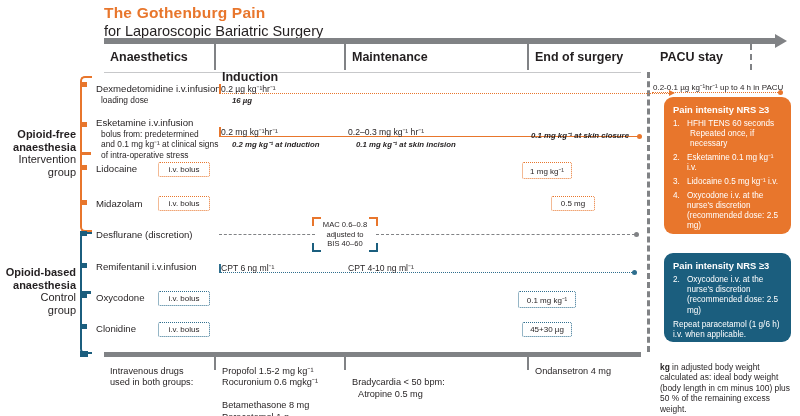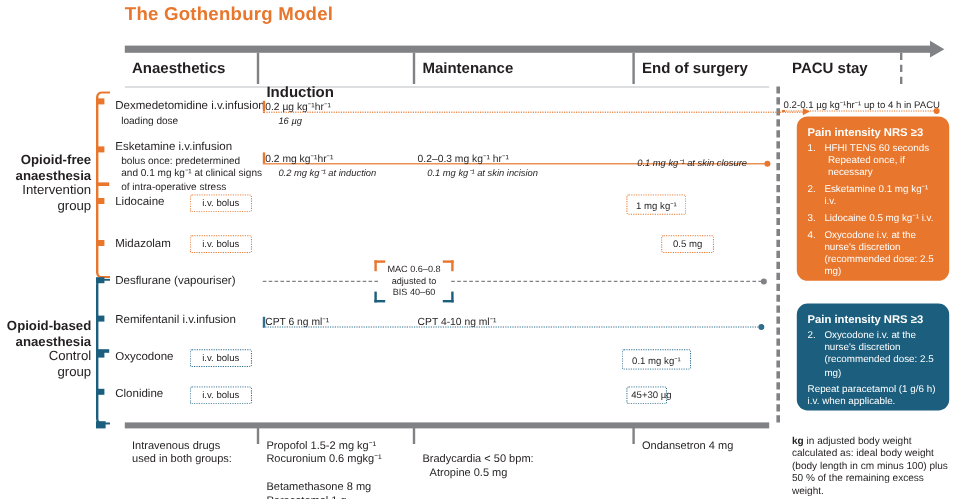--- a/index.html
+++ b/index.html
@@ -100,21 +100,21 @@
     position:absolute; width:5px; height:5px; border-radius:50%;
   }
   .tick-start {
     position:absolute; width:2px; height:9px;
   }
   
   .dose-main {
     position:absolute; font-size:8.6px; color:#231f20; white-space:nowrap;
   }
   .dose-italic {
-    position:absolute; font-size:7.8px; font-style:italic; color:#231f20; white-space:nowrap;
+    position:absolute; font-size:7.8px; font-style:italic; color:#231f20; white-space:nowrap;font-weight:bold;
   }
   
   .pill {
     position:absolute; font-size:8px; text-align:center;
     padding:2px 3px 2px 3px; white-space:nowrap;
     border:1.4px dotted #E8762C; color:#231f20; border-radius:2px;
   }
   .pill.blue { border-color:#2E6E8E; }
   
   #mac-box {
@@ -159,21 +159,22 @@
   #footnote {
     position:absolute; left:660px; top:362px; width:138px;
     font-size:8.4px; line-height:10.4px; color:#231f20;
   }
   #footnote b { font-weight:bold; }
 </style>
 </head>
 <body>
 
 <div id="title-block">
-  <div id="title-main">The Gothenburg Model</div>
+  <div id="title-main">The Gothenburg Pain</div>
+  <div id="title-sub">for Laparoscopic Bariatric Surgery</div>
 </div>
 
 <div id="timeline-bar"></div>
 <div id="timeline-arrow"></div>
 <div id="header-underline"></div>
 
 <div id="header-row">
   <div class="col-head" style="left:6px;">Anaesthetics</div>
   <div class="col-divider" style="left:110px;"></div>
   <div class="col-head" style="left:118px;margin-top:20px;">Induction</div>
@@ -212,21 +213,21 @@
 </div>
 <div class="tick-start" style="left:219px; top:84px; background:#E8762C;"></div>
 <div class="infusion dotted-or" style="left:219px; top:93px; width:452px;"></div>
 <div class="arrow-open" style="left:669px; top:90px; border-left:6px solid #E8762C;"></div>
 <div class="dose-main" style="left:221px; top:83px;">0.2 µg kg⁻¹hr⁻¹</div>
 <div class="dose-italic" style="left:232px; top:96px;">16 µg</div>
 
 <div class="marker" style="left:80px; top:122px; background:#E8762C;"></div>
 <div class="row-label" style="top:118px;">
   <span>Esketamine i.v.infusion</span>
-  <span class="sub">bolus once: predetermined</span>
+  <span class="sub">bolus from: predetermined</span>
   <span class="sub">and 0.1 mg kg⁻¹ at clinical signs</span>
   <span class="sub">of intra-operative stress</span>
 </div>
 <div class="tick-start" style="left:219px; top:127px; background:#E8762C;"></div>
 <div class="infusion solid-or" style="left:219px; top:136px; width:421px;"></div>
 <div class="dot-end" style="left:637px; top:134px; background:#E8762C;"></div>
 <div class="dose-main" style="left:221px; top:126px;">0.2 mg kg⁻¹hr⁻¹</div>
 <div class="dose-italic" style="left:232px; top:139px;">0.2 mg kg⁻¹ at induction</div>
 <div class="dose-main" style="left:348px; top:126px;">0.2–0.3 mg kg⁻¹ hr⁻¹</div>
 <div class="dose-italic" style="left:356px; top:139px;">0.1 mg kg⁻¹ at skin incision</div>
@@ -241,21 +242,21 @@
 
 <div class="marker" style="left:80px; top:200px; background:#E8762C;"></div>
 <div class="row-label" style="top:199px;">
   <span>Midazolam</span>
 </div>
 <div class="pill" style="left:158px; top:196px; width:52px;">i.v. bolus</div>
 <div class="pill" style="left:551px; top:196px; width:44px;">0.5 mg</div>
 
 <div class="marker" style="left:80px; top:231px; background:#1B5E7E;"></div>
 <div class="row-label" style="top:230px;">
-  <span>Desflurane (vapouriser)</span>
+  <span>Desflurane (discretion)</span>
 </div>
 <div class="infusion dashed-gr" style="left:219px; top:234px; width:96px;"></div>
 <div class="infusion dashed-gr" style="left:376px; top:234px; width:259px;"></div>
 <div class="dot-end" style="left:634px; top:232px; background:#808285;"></div>
 <div id="mac-box">
   <div class="mac-corner" style="left:-2px; top:-2px; border-top:2px solid #E8762C; border-left:2px solid #E8762C;"></div>
   <div class="mac-corner" style="right:-2px; top:-2px; border-top:2px solid #E8762C; border-right:2px solid #E8762C;"></div>
   <div class="mac-corner" style="left:-2px; bottom:-2px; border-bottom:2px solid #1B5E7E; border-left:2px solid #1B5E7E;"></div>
   <div class="mac-corner" style="right:-2px; bottom:-2px; border-bottom:2px solid #1B5E7E; border-right:2px solid #1B5E7E;"></div>
   <div>MAC 0.6–0.8</div>
@@ -278,21 +279,21 @@
   <span>Oxycodone</span>
 </div>
 <div class="pill blue" style="left:158px; top:291px; width:52px;">i.v. bolus</div>
 <div class="pill blue" style="left:518px; top:291px; width:58px;">0.1 mg kg⁻¹</div>
 
 <div class="marker" style="left:80px; top:324px; background:#1B5E7E;"></div>
 <div class="row-label" style="top:324px;">
   <span>Clonidine</span>
 </div>
 <div class="pill blue" style="left:158px; top:322px; width:52px;">i.v. bolus</div>
-<div class="pill blue" style="left:522px; top:322px; width:34px;">45+30 µg</div>
+<div class="pill blue" style="left:522px; top:322px; width:50px;">45+30 µg</div>
 
 <div class="infusion dotted-or" style="left:652px; top:92px; width:128px;"></div>
 <div class="dot-end" style="left:778px; top:90px; background:#E8762C;"></div>
 <div class="dose-main" style="left:653px; top:81px; font-size:8px;">0.2-0.1 µg kg⁻¹hr⁻¹ up to 4 h in PACU</div>
 
 <div class="pacu-box" id="pacu-box-ofa">
   <div class="pacu-title">Pain intensity NRS ≥3</div>
   <div class="pacu-item">
     <span class="num">1.</span>
     <span>HFHI TENS 60 seconds</span>

